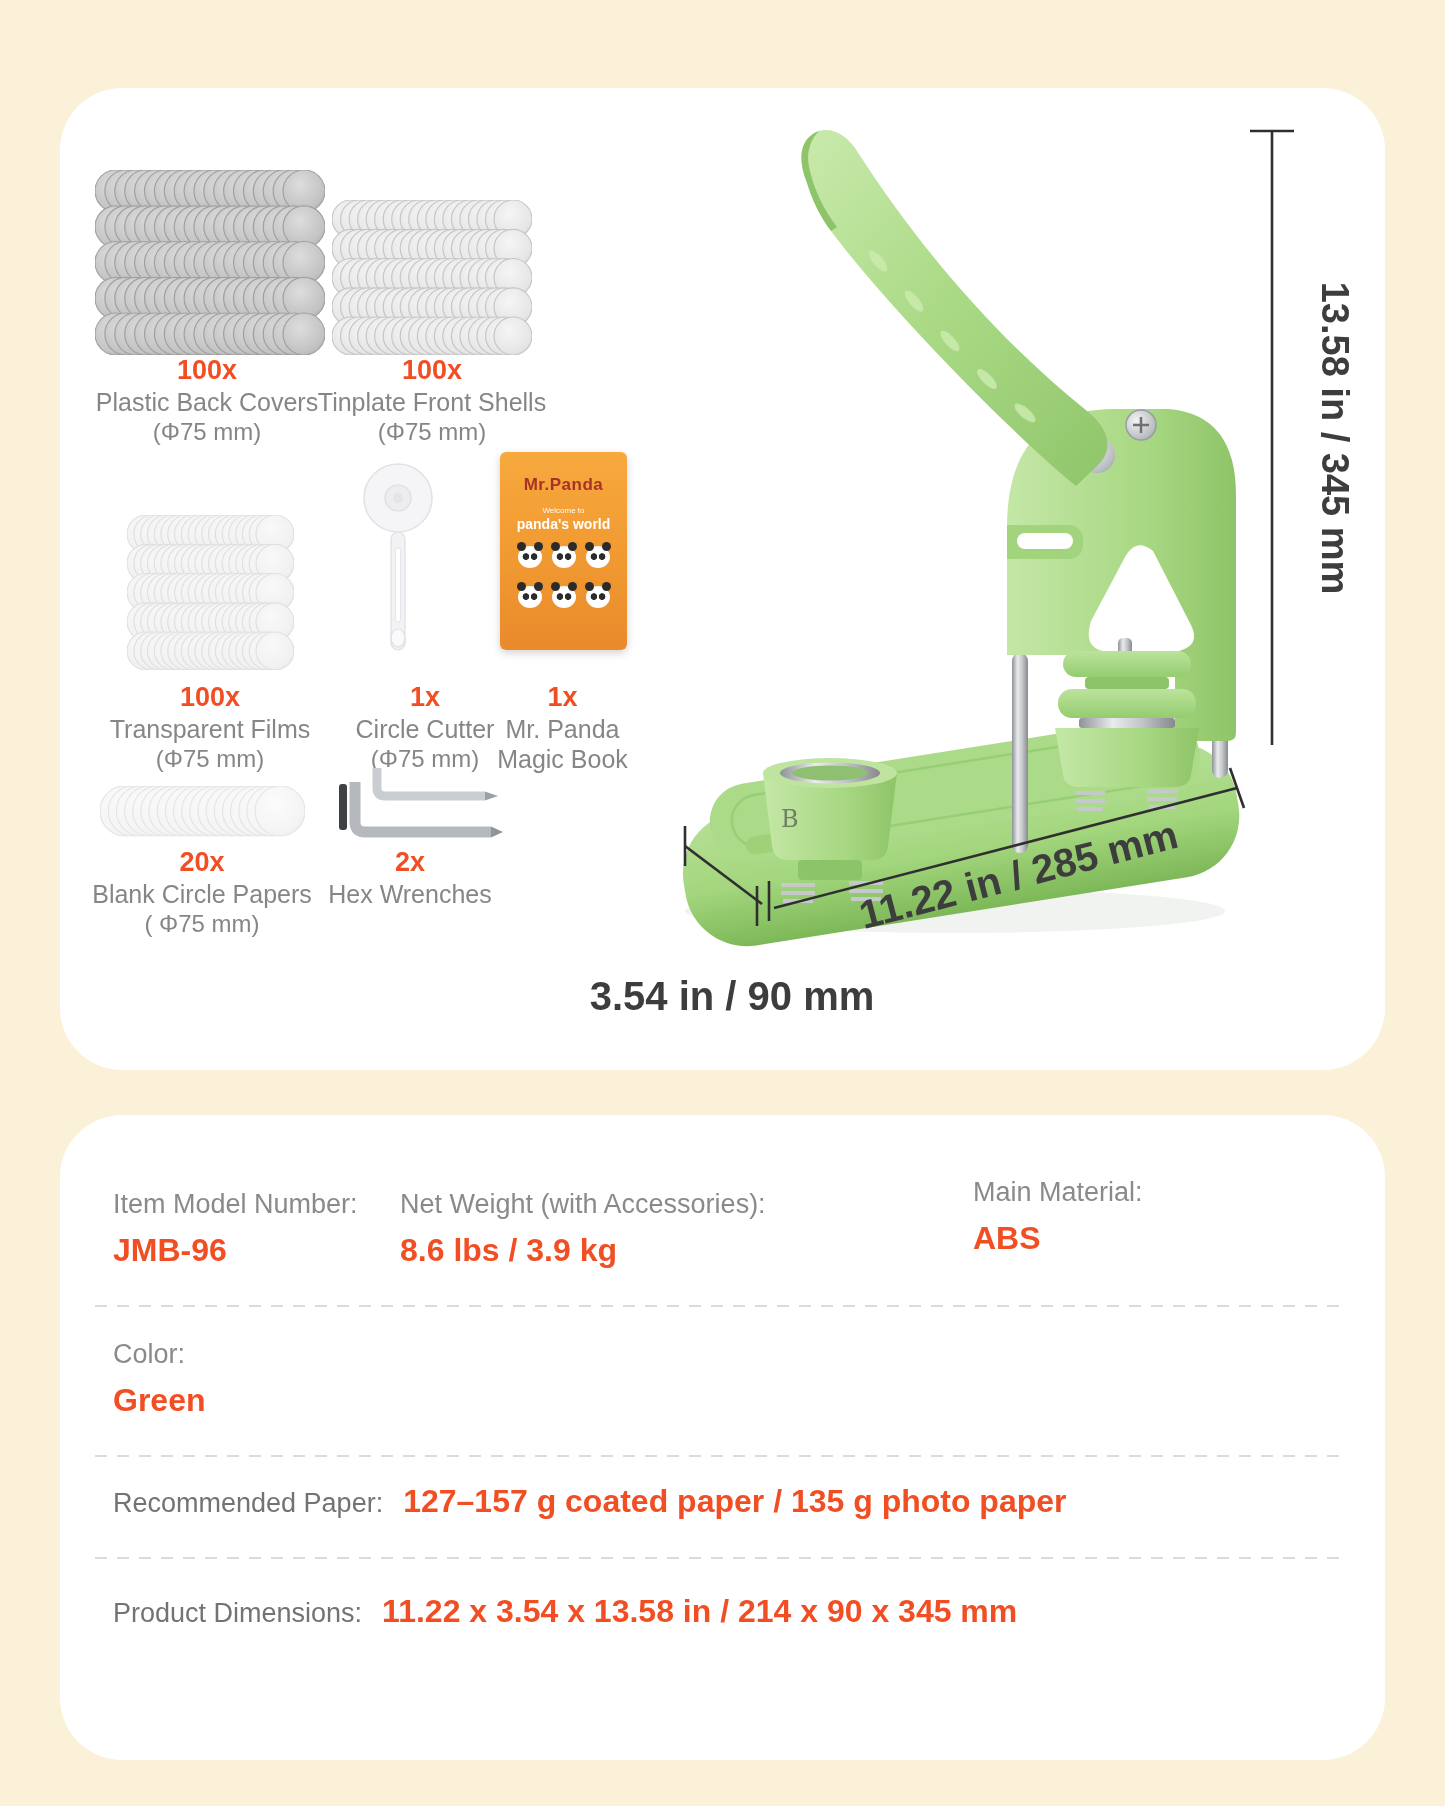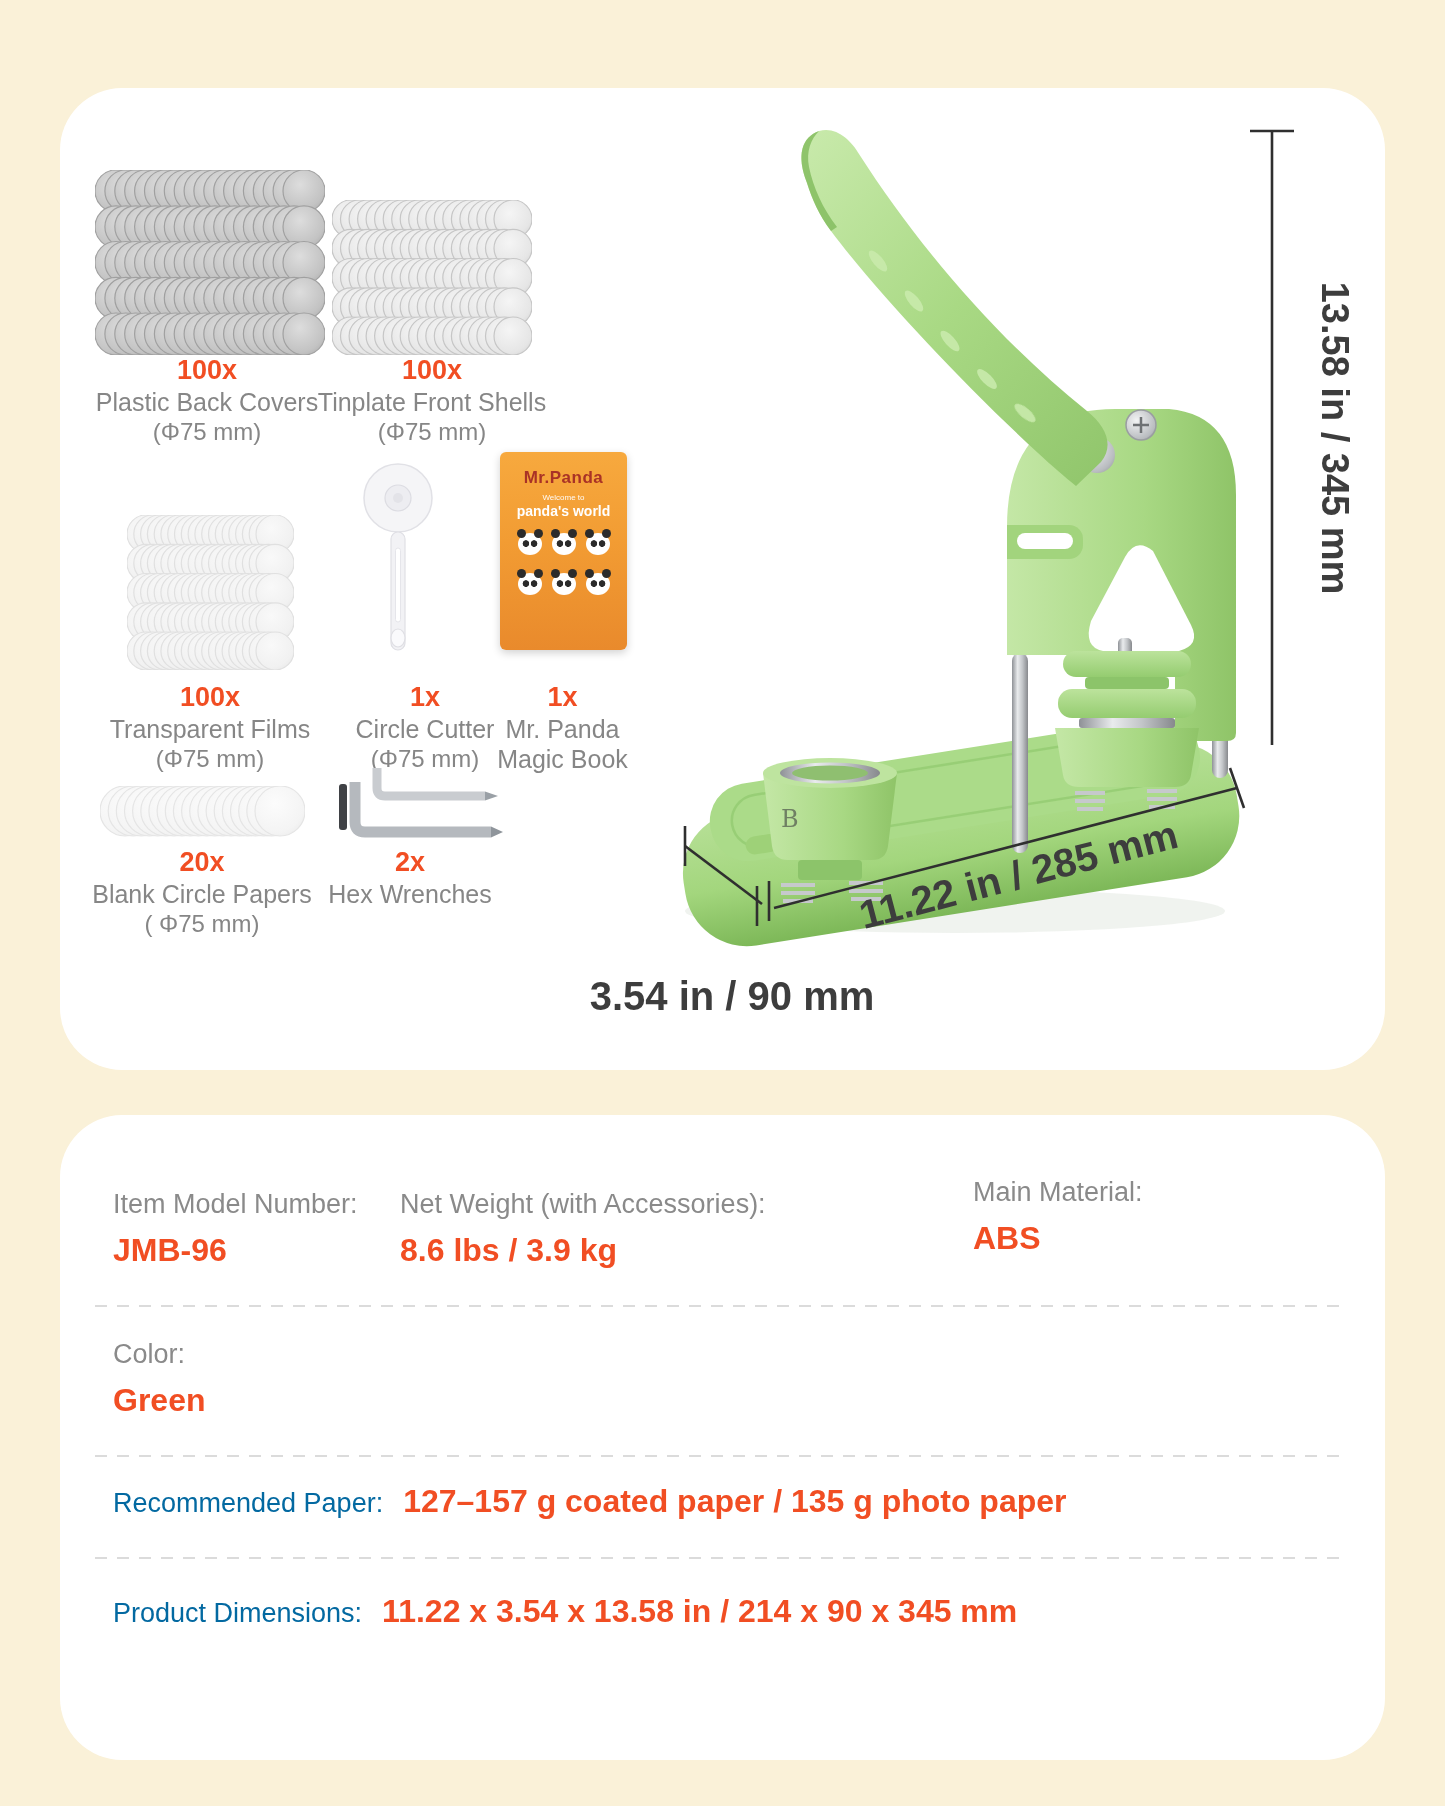--- a/index.html
+++ b/index.html
@@ -16,42 +16,42 @@
   .acc-img{position:absolute;}
   .acc-label{position:absolute;text-align:center;line-height:1.22;}
   .acc-label .qty{color:#F14E23;font-weight:bold;font-size:27px;}
   .acc-label .nm{color:#868686;font-size:25px;}
   .acc-label .sz{color:#868686;font-size:24px;}
 
   
   .book{width:100%;height:100%;border-radius:6px;box-sizing:border-box;
     background:linear-gradient(180deg,#F7A93E 0%,#F29C33 45%,#E98A2C 100%);
     box-shadow:0 3px 8px rgba(0,0,0,.18);
-    text-align:center;padding-top:16px;}
+    text-align:center;padding-top:23px;}
   .book-brand{font-size:17px;font-weight:bold;color:#A93226;letter-spacing:.5px;}
-  .book-welcome{font-size:8px;color:#FFFFFF;margin-top:5px;opacity:.95;}
+  .book-welcome{font-size:8px;color:#FFFFFF;margin-top:11px;opacity:.95;}
   .book-world{font-size:14px;font-weight:bold;color:#FFFFFF;margin-top:1px;}
   .panda-row{margin-top:14px;}
   .panda{width:24px;height:22px;border-radius:50%;display:inline-block;margin:0 5px;position:relative;
     background:
       radial-gradient(circle at 33% 48%, #2B2B2B 3px, transparent 3.6px),
       radial-gradient(circle at 67% 48%, #2B2B2B 3px, transparent 3.6px),
       #FFFFFF;}
   .panda::before,.panda::after{content:"";position:absolute;top:-4px;width:9px;height:9px;background:#2B2B2B;border-radius:50%;}
   .panda::before{left:-1px}.panda::after{right:-1px}
 
   
   .dims{position:absolute;left:0;top:0;width:1325px;height:982px;pointer-events:none;}
 
   
   .spec-cell{position:absolute;}
   .spec-cell .lbl{font-size:27px;color:#8A8A8A;}
   .spec-cell .val{font-size:32px;font-weight:bold;color:#F14E23;margin-top:12px;}
   .spec-inline{position:absolute;display:flex;align-items:baseline;gap:20px;white-space:nowrap;}
-  .spec-inline .lbl{font-size:27px;color:#0369a1;}
+  .spec-inline .lbl{font-size:27px;color:#737373;}
   .spec-inline .val{font-size:32px;font-weight:bold;color:#F14E23;}
   .dash{position:absolute;left:35px;width:1254px;height:2px;
     background-image:repeating-linear-gradient(90deg,#DBDBDB 0 12px,transparent 12px 22px);}
 </style>
 </head>
 <body>
 
 <svg width="0" height="0" style="position:absolute" aria-hidden="true">
   <defs>
     <radialGradient id="dGray" cx="0.4" cy="0.35" r="0.8">

